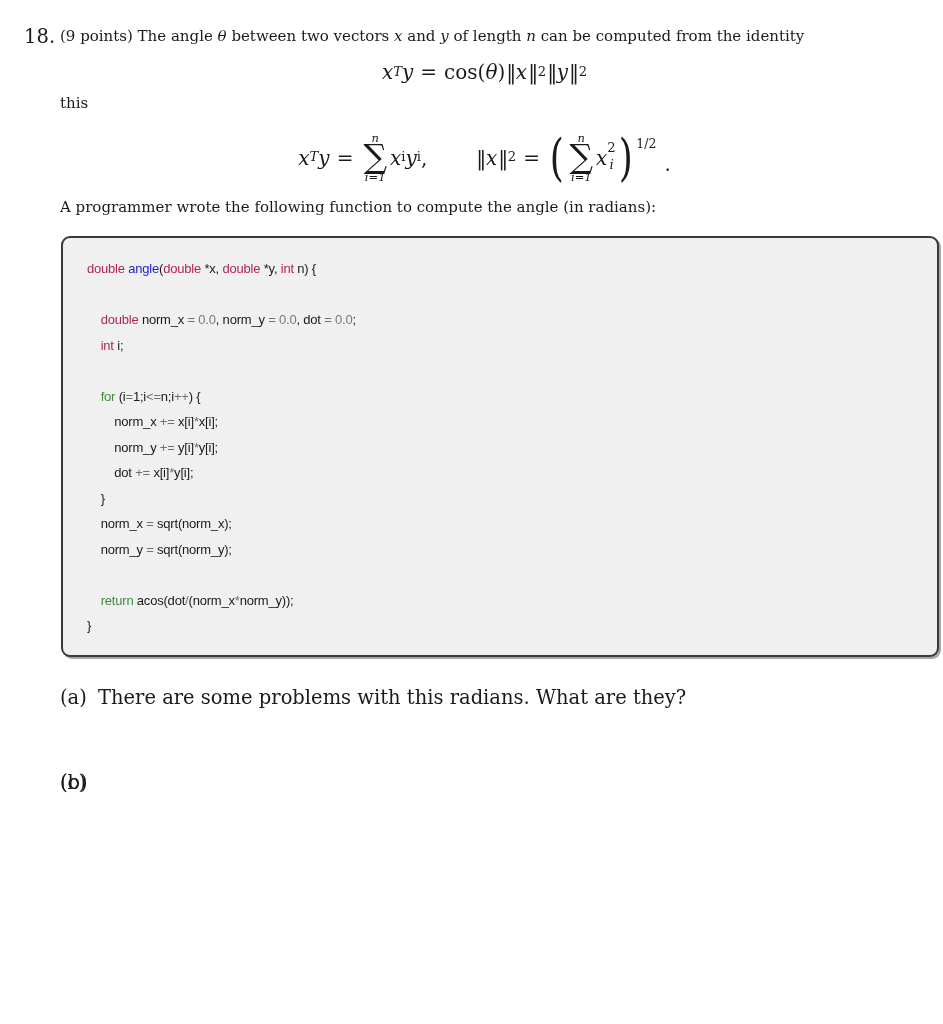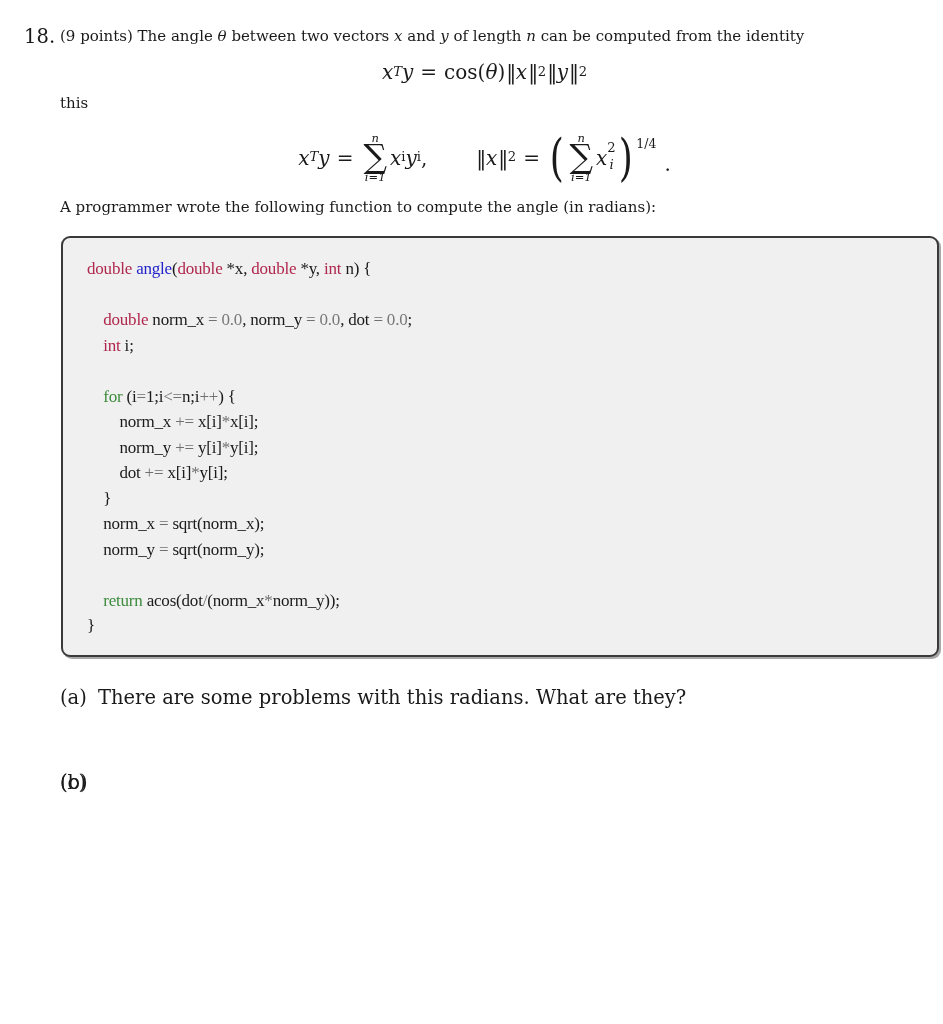--- a/index.html
+++ b/index.html
@@ -127,22 +127,22 @@
     border: 2px solid #3a3a3a;
     border-radius: 9px;
     background: #f0f0f0;
     box-shadow: 2px 2px 0 rgba(60,60,60,0.45);
     padding: 18px 16px 16px 24px;
     box-sizing: border-box;
     width: 878px;
   }
   pre.code {
     margin: 0;
-    font-family: Liberation Serif, serif;
-    font-size: 17px;
+    font-family: Liberation Sans, sans-serif;
+    font-size: 13px;
     line-height: 25.5px;
     color: #1a1a1a;
     white-space: pre;
     letter-spacing: -0.2px;
   }
   .k-type { color: #b0274d; }   
   .k-ctrl { color: #3d8b3d; }   
   .fn     { color: #2222cc; }   
   .num    { color: #787878; }   
   .opg    { color: #707070; }   
@@ -239,21 +239,21 @@
             <span class="lim top">n</span>
             <span class="sigma">∑</span>
             <span class="lim bot">i=1</span>
           </span>
           <span class="mi">x</span>
             <span style="display:inline-flex;flex-direction:column;line-height:1;position:relative;top:-1px;">
               <span class="sup" style="vertical-align:baseline;position:relative;top:-3px;font-style:normal;">2</span>
               <span class="sub" style="vertical-align:baseline;position:relative;top:1px;font-style:italic;">i</span>
             </span>
           <span class="paren-big">)</span>
-            <span class="exp-half">1/4</span>
+            <span class="exp-half">1/2</span>
           <span class="roman period">.</span>
         </span>
       </span>
     </div>
 
     <div class="prob-body" style="margin-top:10px;">A programmer wrote the following function to compute the angle (in radians):</div>
   </div>
 
   <div class="codebox">
     <pre class="code"><span><span class="k-type">double </span><span class="fn">angle</span>(<span class="k-type">double </span>*x, <span class="k-type">double </span>*y, <span class="k-type">int </span>n) {</span>

